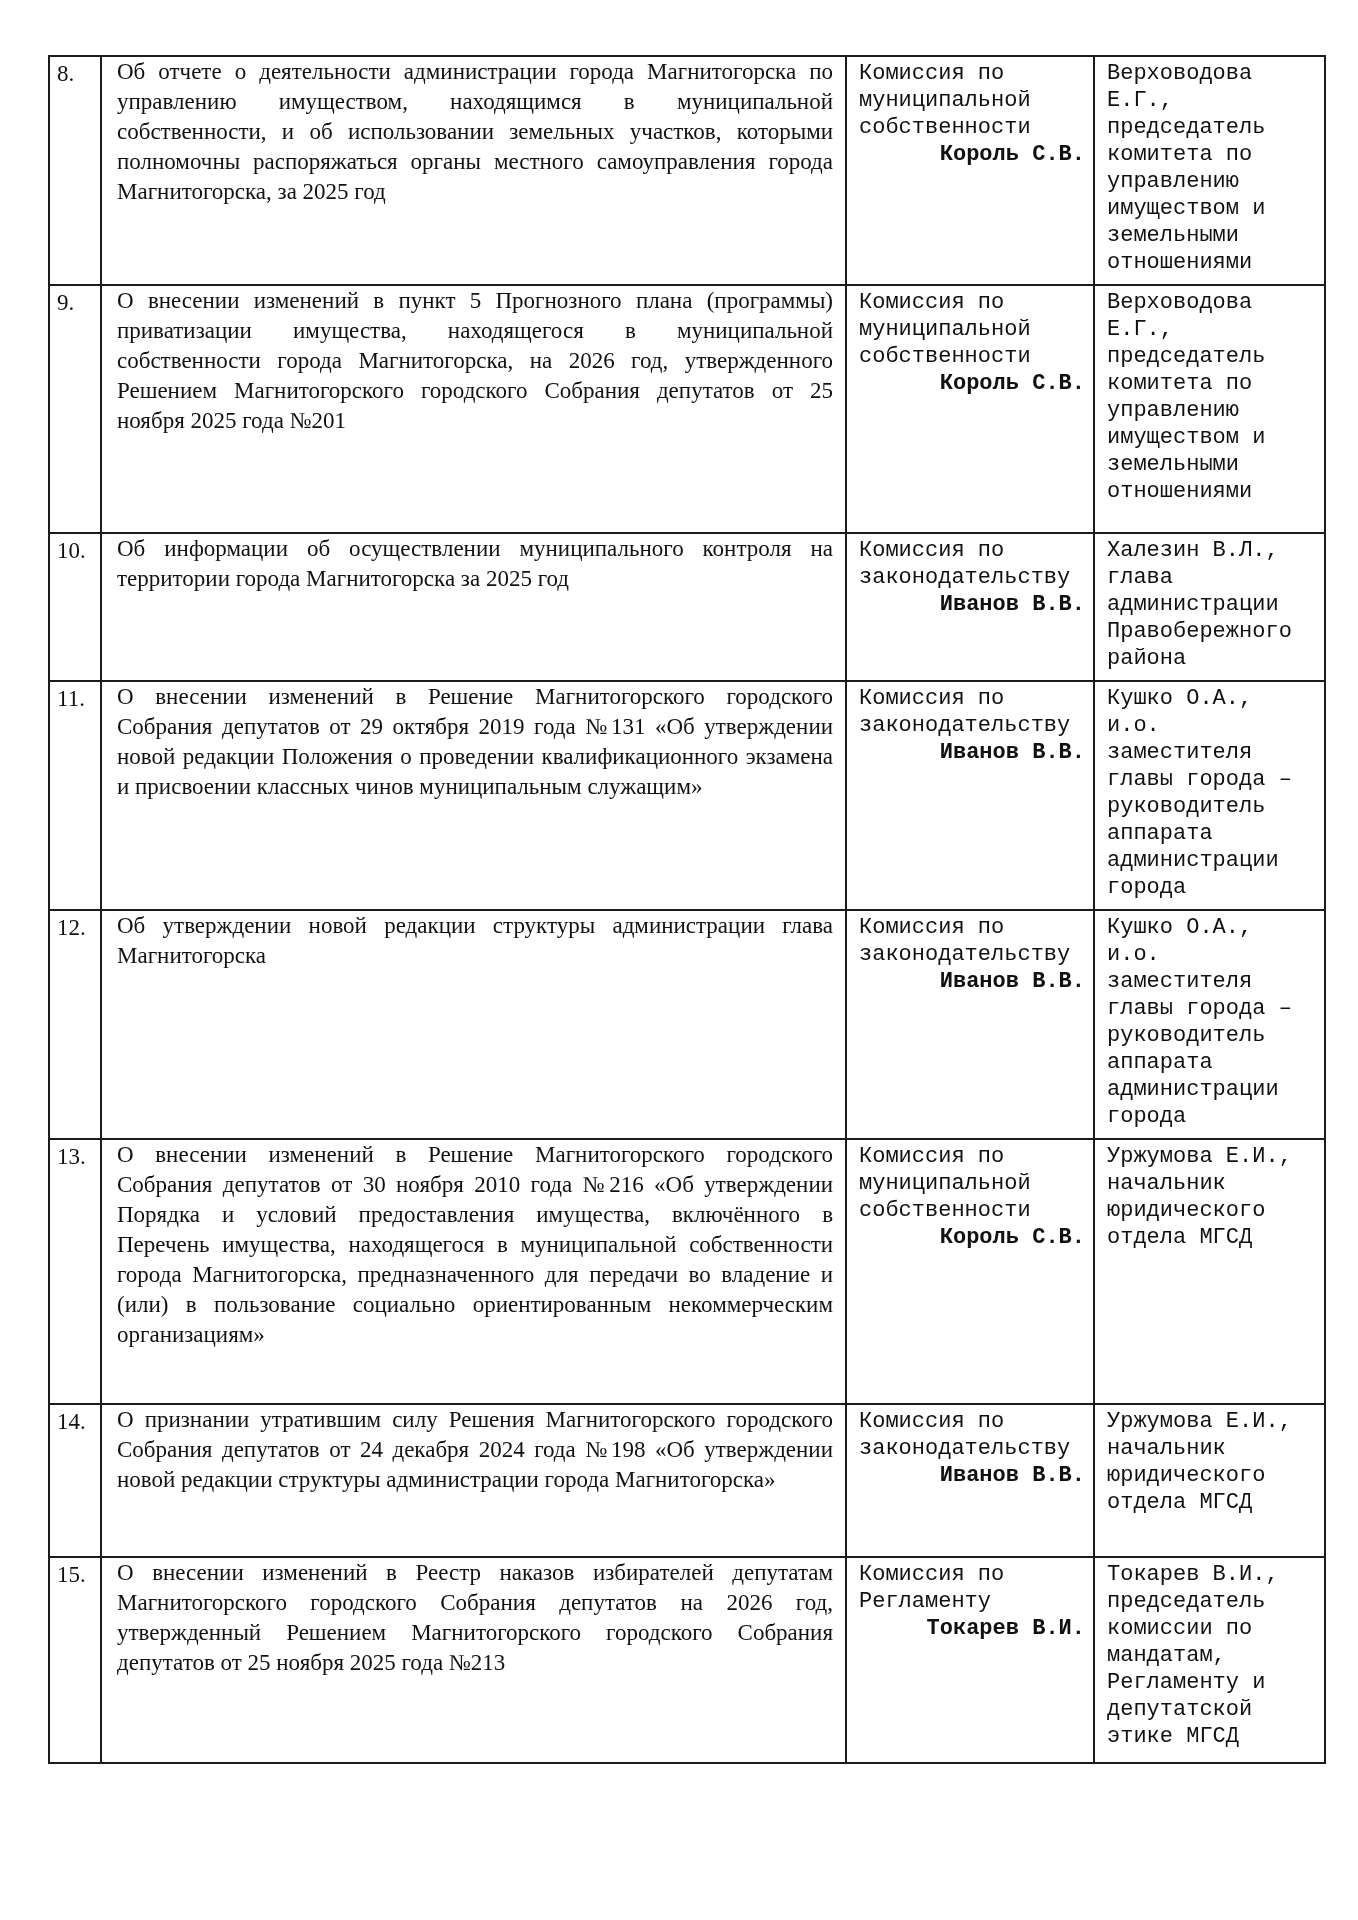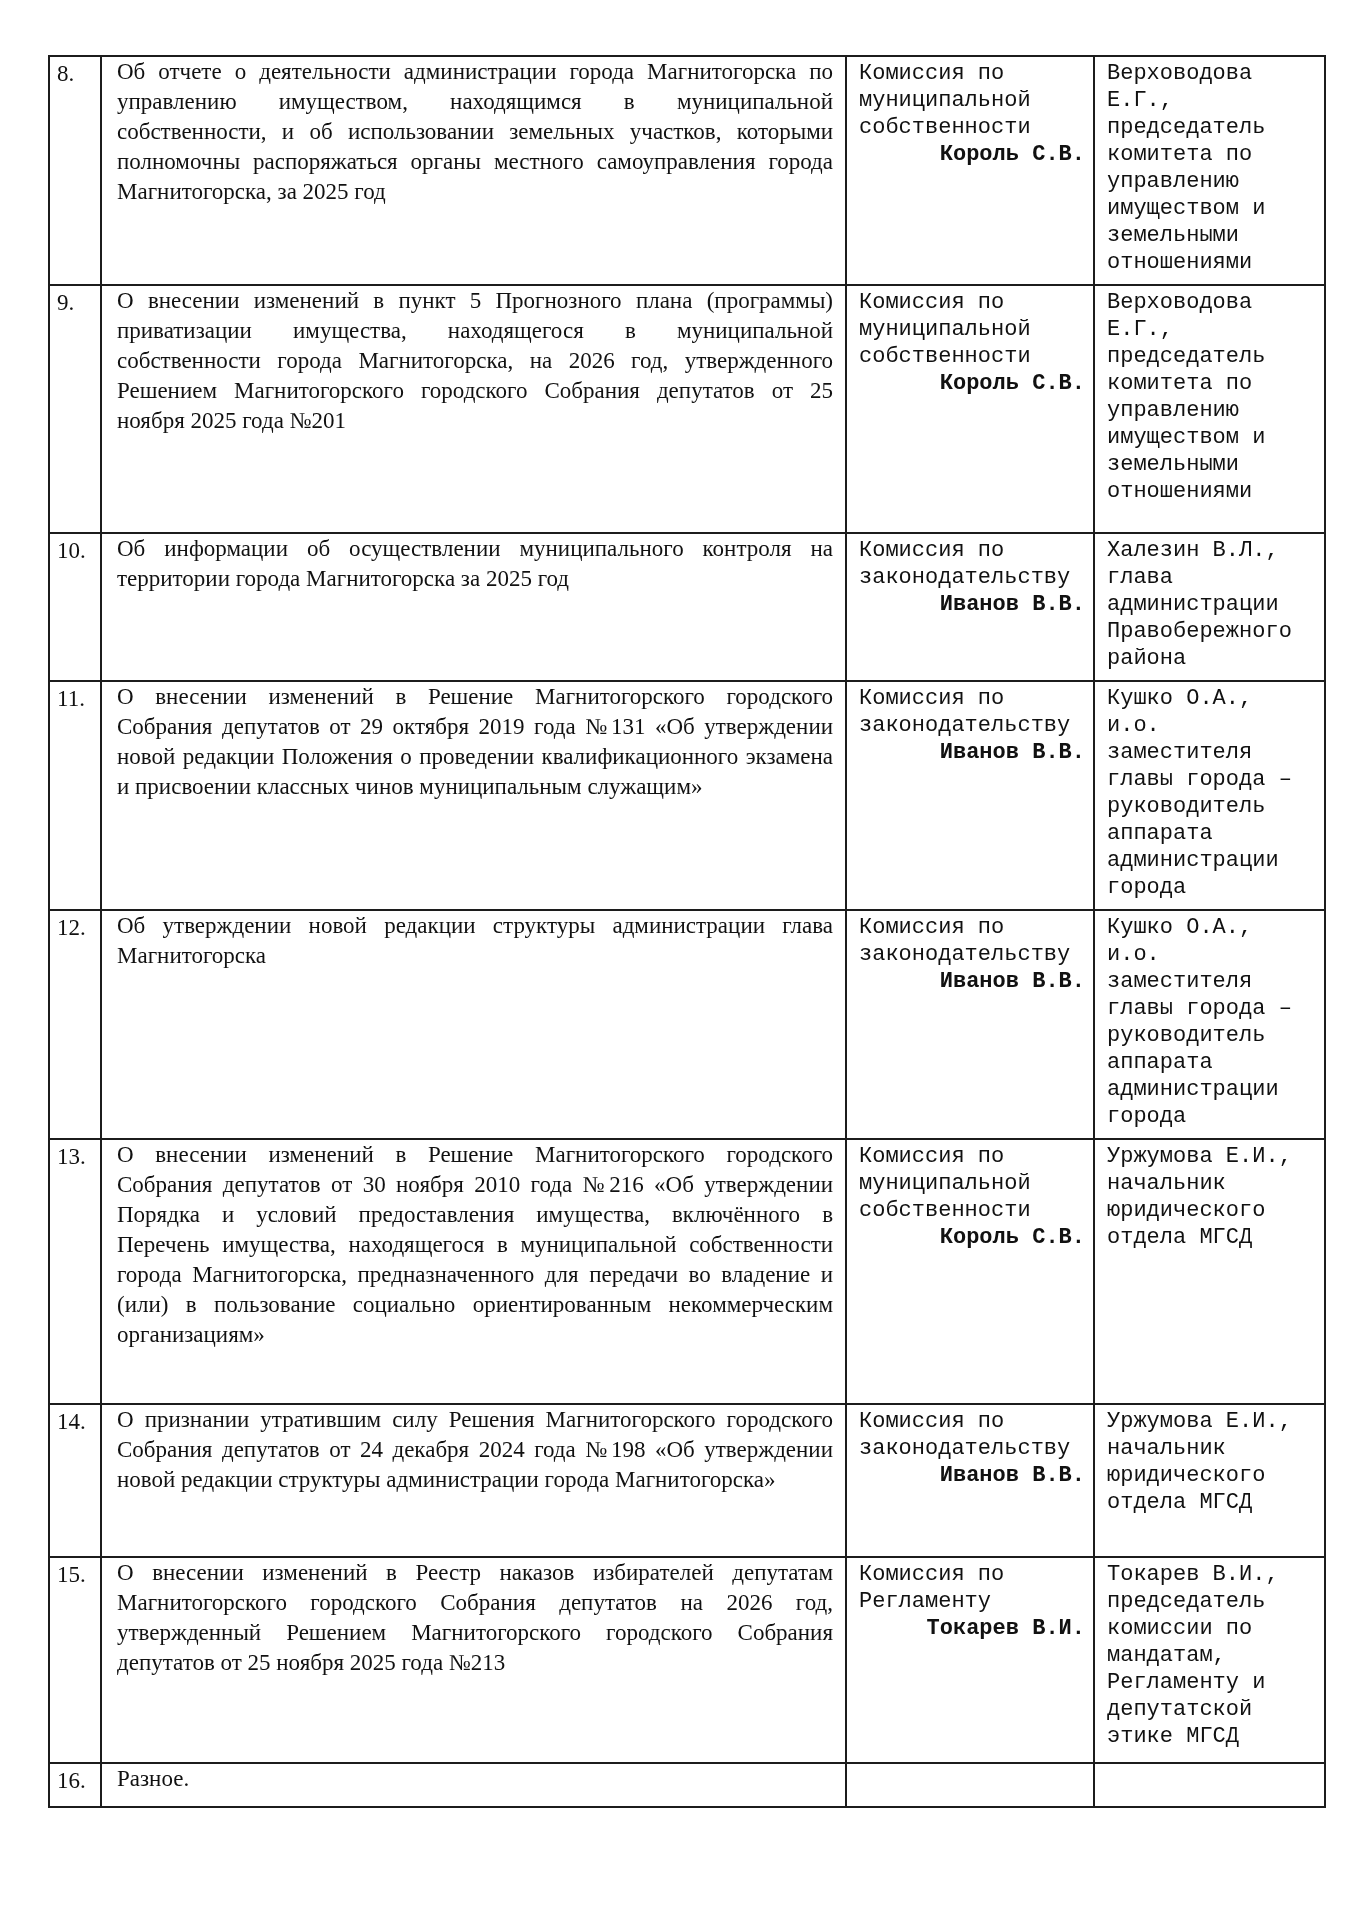--- a/index.html
+++ b/index.html
@@ -148,24 +148,15 @@
         <tr class="row-15">
           <td class="num-cell">15.</td>
           <td class="topic-cell">О внесении изменений в Реестр наказов избирателей депутатам Магнитогорского городского Собрания депутатов на 2026 год, утвержденный Решением Магнитогорского городского Собрания депутатов от 25 ноября 2025 года №213</td>
           <td class="commission-cell">
             <div>Комиссия по Регламенту</div>
             <div class="commission-head">Токарев В.И.</div>
           </td>
           <td class="speaker-cell">Токарев В.И., председатель комиссии по мандатам, Регламенту и депутатской этике МГСД</td>
         </tr>
 
-        <tr class="row-16">
-          <td class="num-cell">16.</td>
-          <td class="topic-cell">Разное.</td>
-          <td class="commission-cell">
-            <div></div>
-            <div class="commission-head"></div>
-          </td>
-          <td class="speaker-cell"></td>
-        </tr>
       </tbody>
   </table>
 </div>
 
 </body></html>

